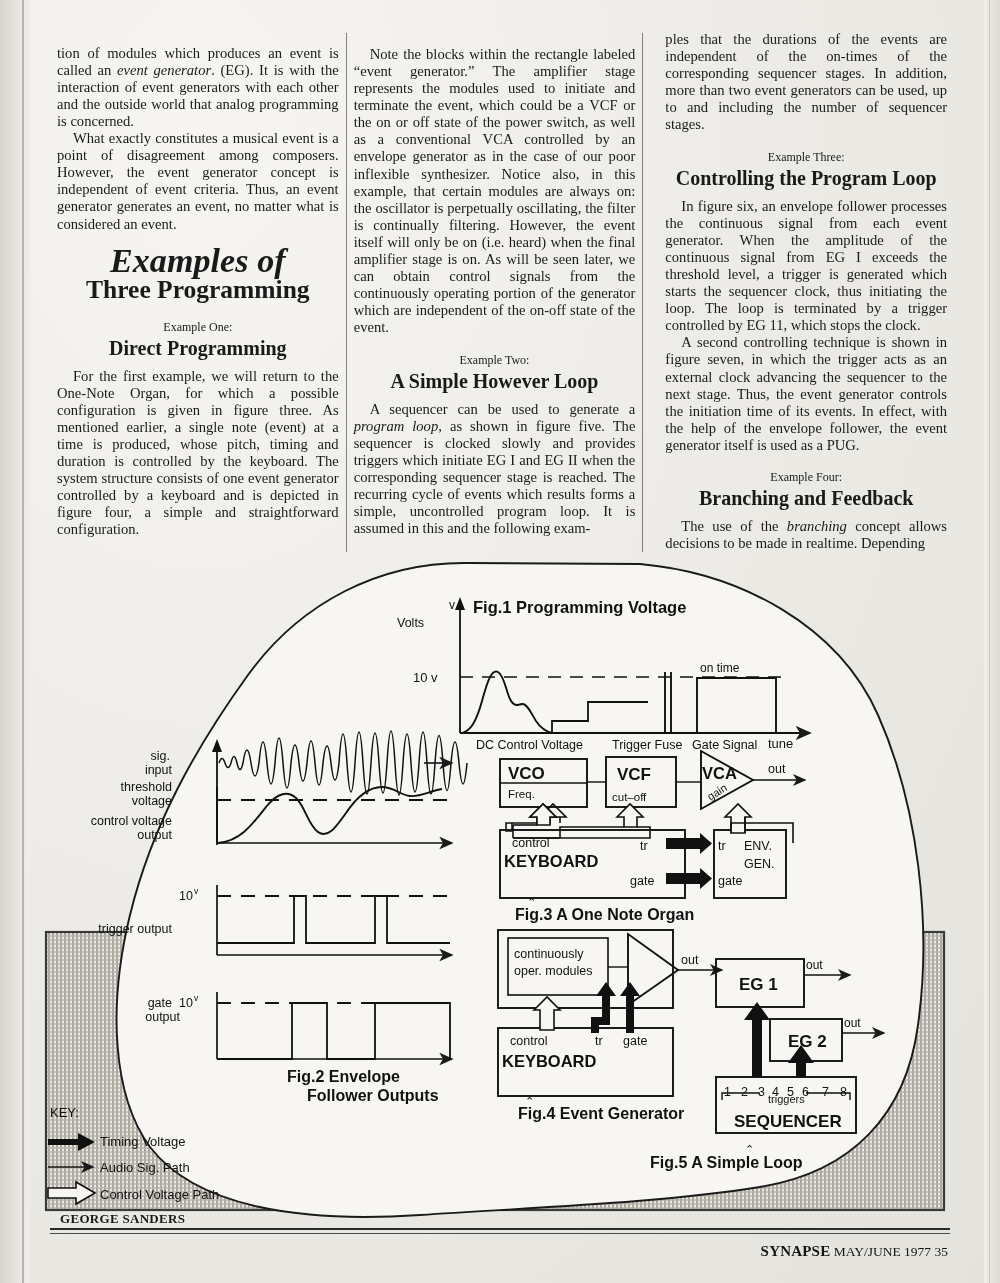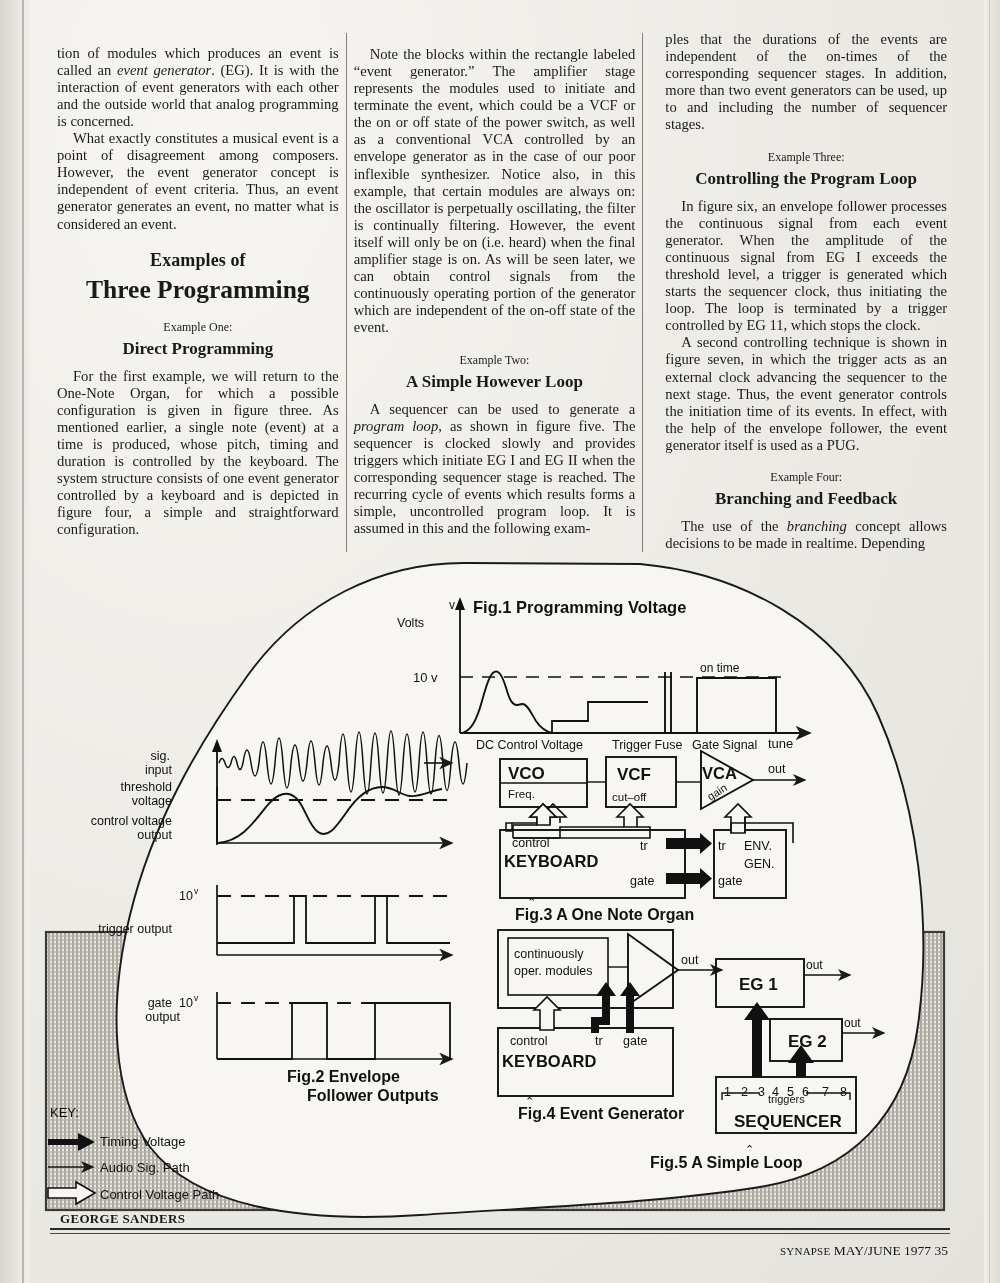--- a/index.html
+++ b/index.html
@@ -42,44 +42,44 @@
   }
   .col{width:283px;font-size:14.6px;line-height:17.1px;text-align:justify;}
   .col.c2{}
   .col.c3{margin-left:15px;}
   .vrule{width:1px;background:rgba(40,38,34,.55);align-self:stretch;margin-top:2px;}
   .p{margin:0 0 0 0;text-indent:16px;}
   .p.first{text-indent:0;}
   .ital{font-style:italic;}
 
   .h-block{text-align:center;margin:13px 0 9px;}
-  .h-big1{font-size:18px;line-height:29px;font-weight:bold;letter-spacing:.1px;}
+  .h-big1{font-size:34px;line-height:29px;font-weight:bold;letter-spacing:.1px;font-style:italic;}
   .h-big2{font-size:25.5px;line-height:29px;font-weight:bold;}
   .h-ex{font-size:12px;line-height:21px;font-weight:normal;}
-  .h-sub{font-size:17px;line-height:21px;font-weight:bold;}
+  .h-sub{font-size:20px;line-height:21px;font-weight:bold;}
 
   
   #figzone{position:absolute;left:0;top:555px;width:1000px;height:665px;}
   #figsvg{position:absolute;left:0;top:0;}
 
   
   #byline{
     position:absolute;left:60px;top:1211px;
     font-family:Liberation Serif, serif;
     font-size:13px;font-weight:bold;letter-spacing:.3px;
     color:#191919;
   }
   #botrule1{position:absolute;left:50px;top:1228px;width:900px;height:2px;background:#2a2a28;}
   #botrule2{position:absolute;left:50px;top:1233px;width:900px;height:1px;background:#4a4a46;}
   #pagefoot{
     position:absolute;right:52px;top:1243px;
     font-family:"Liberation Serif", serif;
     font-size:13.5px;color:#151515;white-space:nowrap;
   }
-  #pagefoot .brand{font-weight:normal;font-size:11px;letter-spacing:.2px;}
+  #pagefoot .brand{font-weight:bold;font-size:15px;letter-spacing:.2px;}
 </style>
 </head>
 <body>
 
 <div id="paper"></div>
 <div id="leftedge"></div>
 <div id="leftrule"></div>
 <div id="rightedge"></div>
 <div id="rightrule"></div>
 

